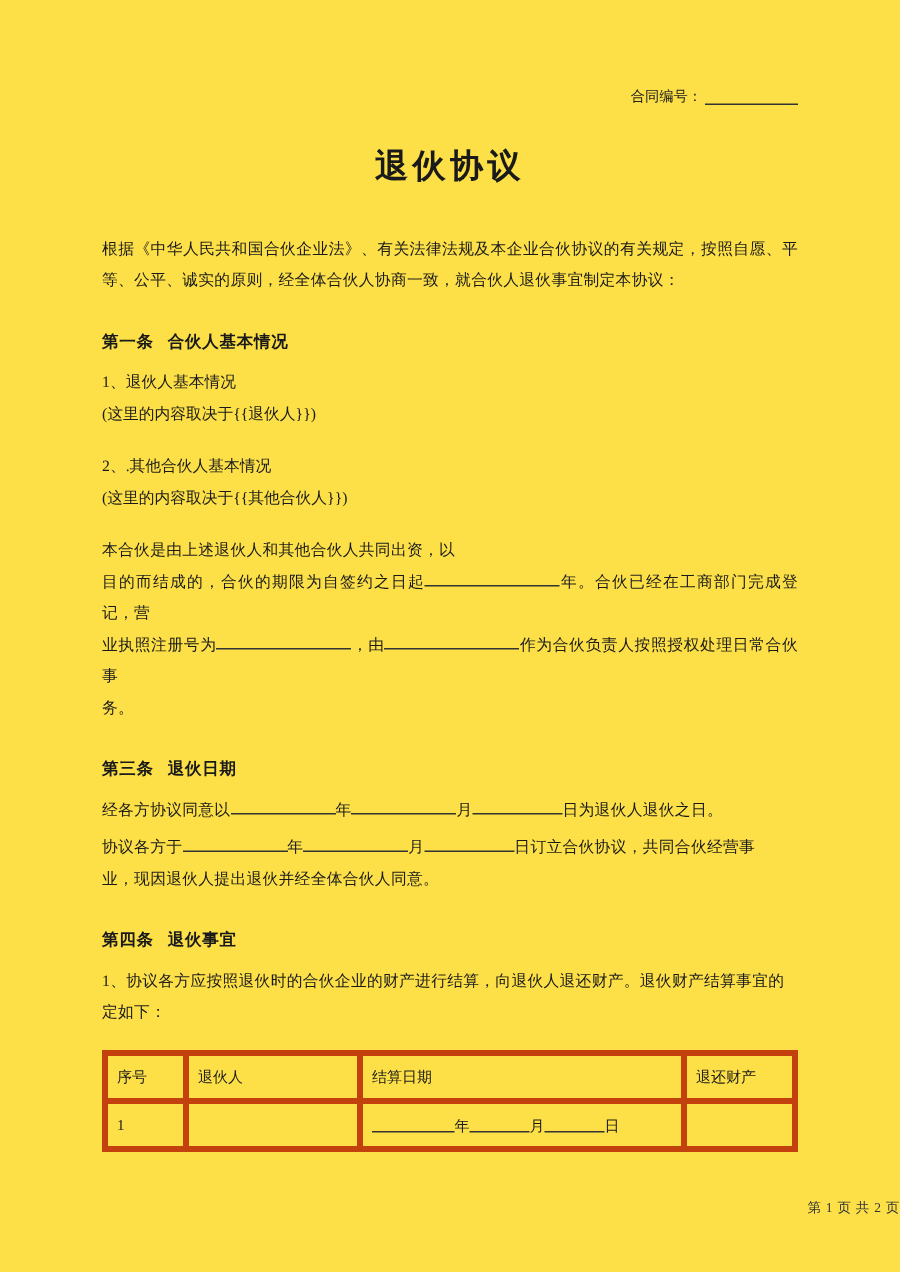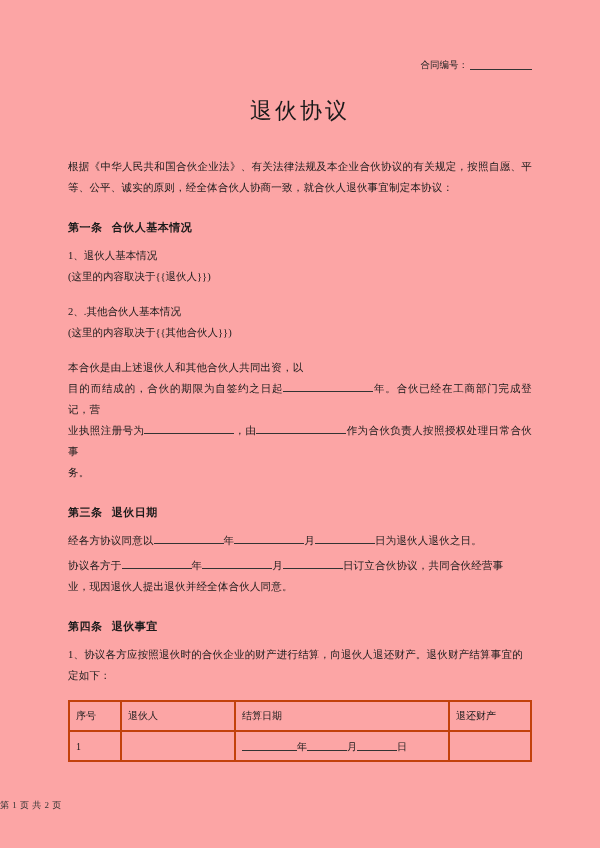--- a/index.html
+++ b/index.html
@@ -14,21 +14,21 @@
     color: #1a1a1a;
     position: relative;
     overflow: hidden;
   }
   .page {
     width: 600px;
     height: 848px;
     box-sizing: border-box;
     padding: 58px 68px 20px 68px;
     position: relative;
-    background: #fca5a5;
+    background: #fde047;
   }
 
   
   .contract-no {
     display: flex;
     justify-content: flex-end;
     align-items: flex-end;
     font-size: 9.5px;
     line-height: 1;
     margin-bottom: 26px;
@@ -41,21 +41,21 @@
     display: inline-block;
     width: 62px;
     border-bottom: 1px solid #333;
     height: 11px;
     margin-left: 2px;
   }
 
   .doc-title {
     text-align: center;
     font-size: 22px;
-    font-weight: normal;
+    font-weight: bold;
     letter-spacing: 3px;
     margin: 0 0 30px 0;
     font-family: "Liberation Serif", "DejaVu Serif", serif;
   }
 
   p.body-text {
     font-size: 10.5px;
     line-height: 2.0;
     margin: 0 0 4px 0;
     text-align: justify;
@@ -98,21 +98,21 @@
 
   .gap-block { margin-top: 10px; }
 
   table.settle {
     border-collapse: collapse;
     width: 100%;
     margin-top: 14px;
     font-size: 10px;
   }
   table.settle th, table.settle td {
-    border: 2px solid #c2410c;
+    border: 4px solid #c2410c;
     padding: 6px 6px;
     text-align: left;
     font-weight: normal;
     height: 16px;
   }
   table.settle th {
     font-size: 10px;
   }
   table.settle td.num { width: 38px; }
   table.settle th.c1 { width: 38px; }
@@ -122,21 +122,21 @@
     white-space: nowrap;
     font-size: 10px;
   }
   .date-cell .fill { vertical-align: -1px; }
 
   .footer {
     position: absolute;
     left: 0;
     right: 0;
     bottom: 36px;
-    text-align: left;
+    text-align: right;
     font-size: 9px;
     color: #333;
     letter-spacing: 0.5px;
   }
 </style>
 </head>
 <body>
 
 <div class="page">
 

